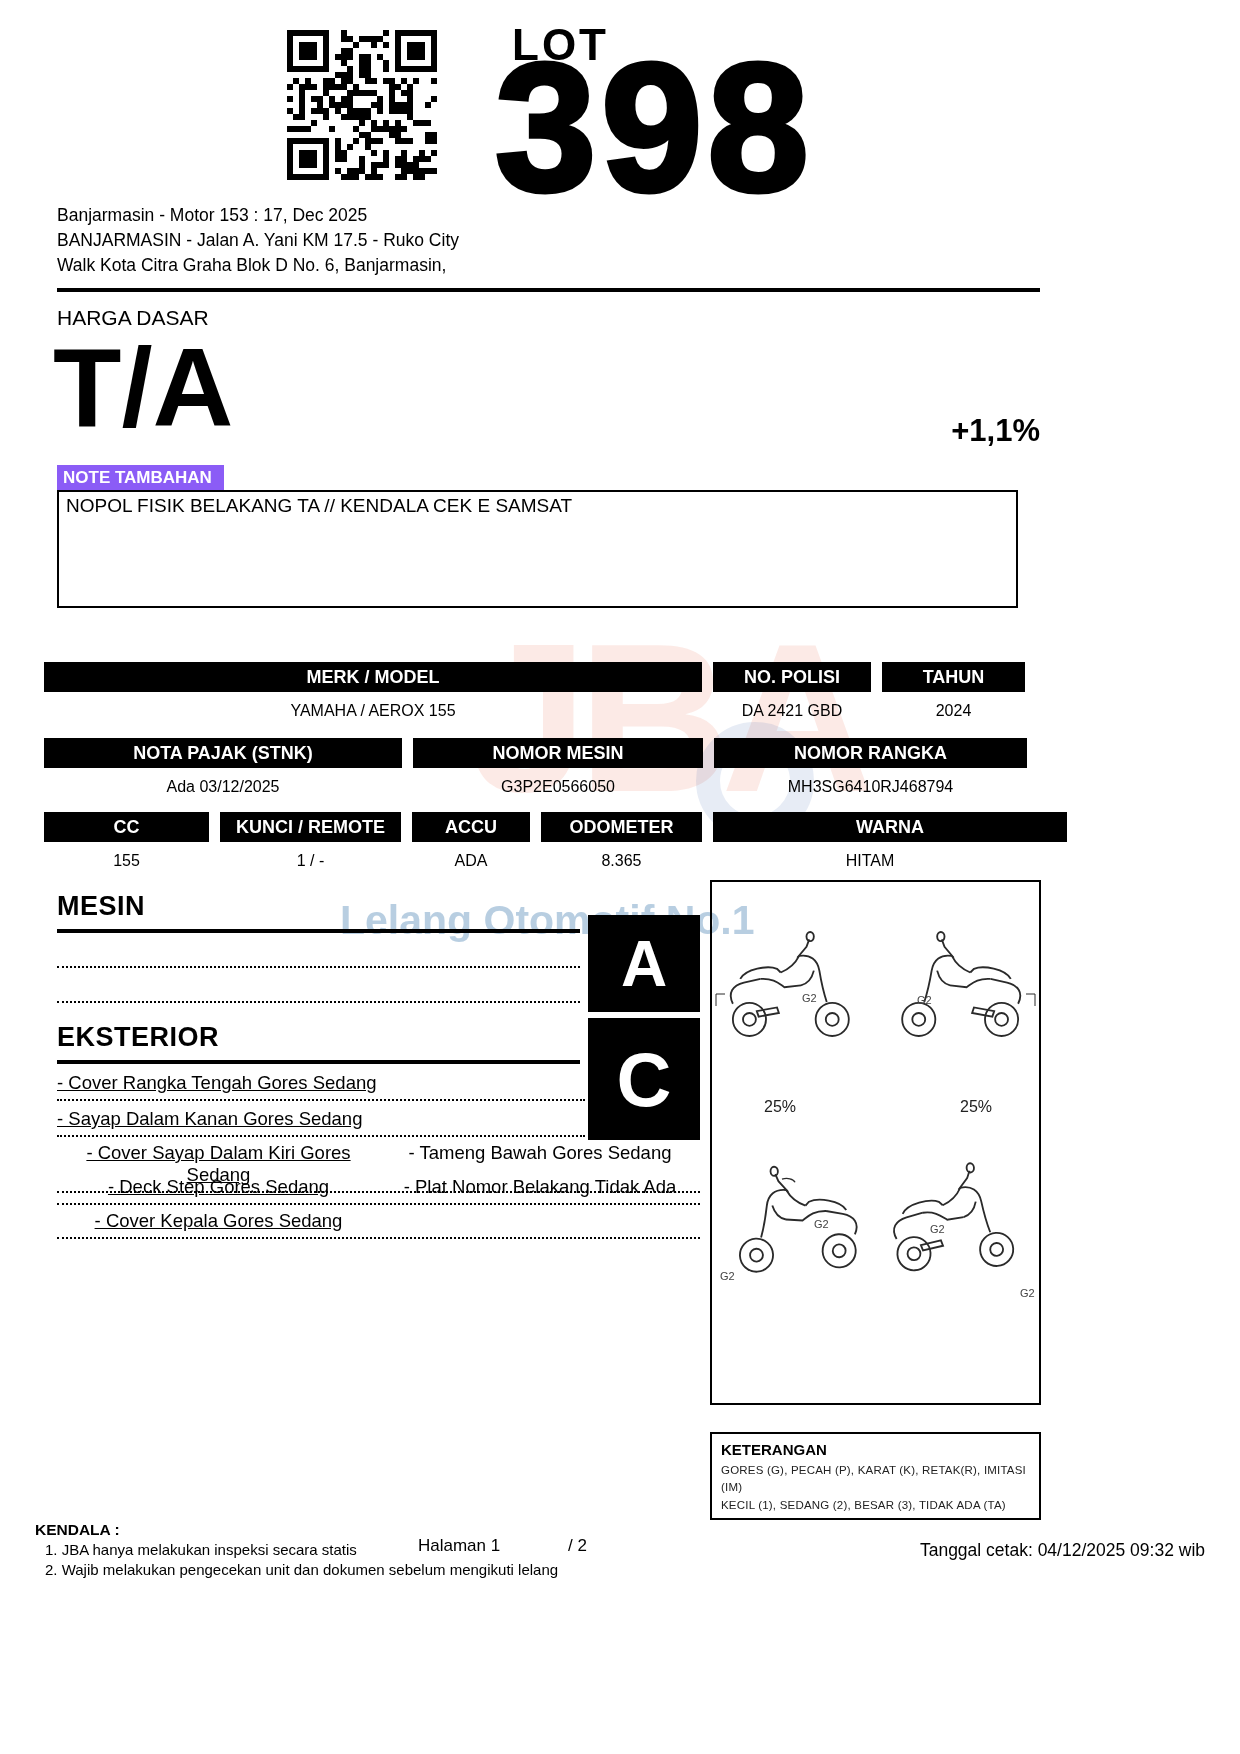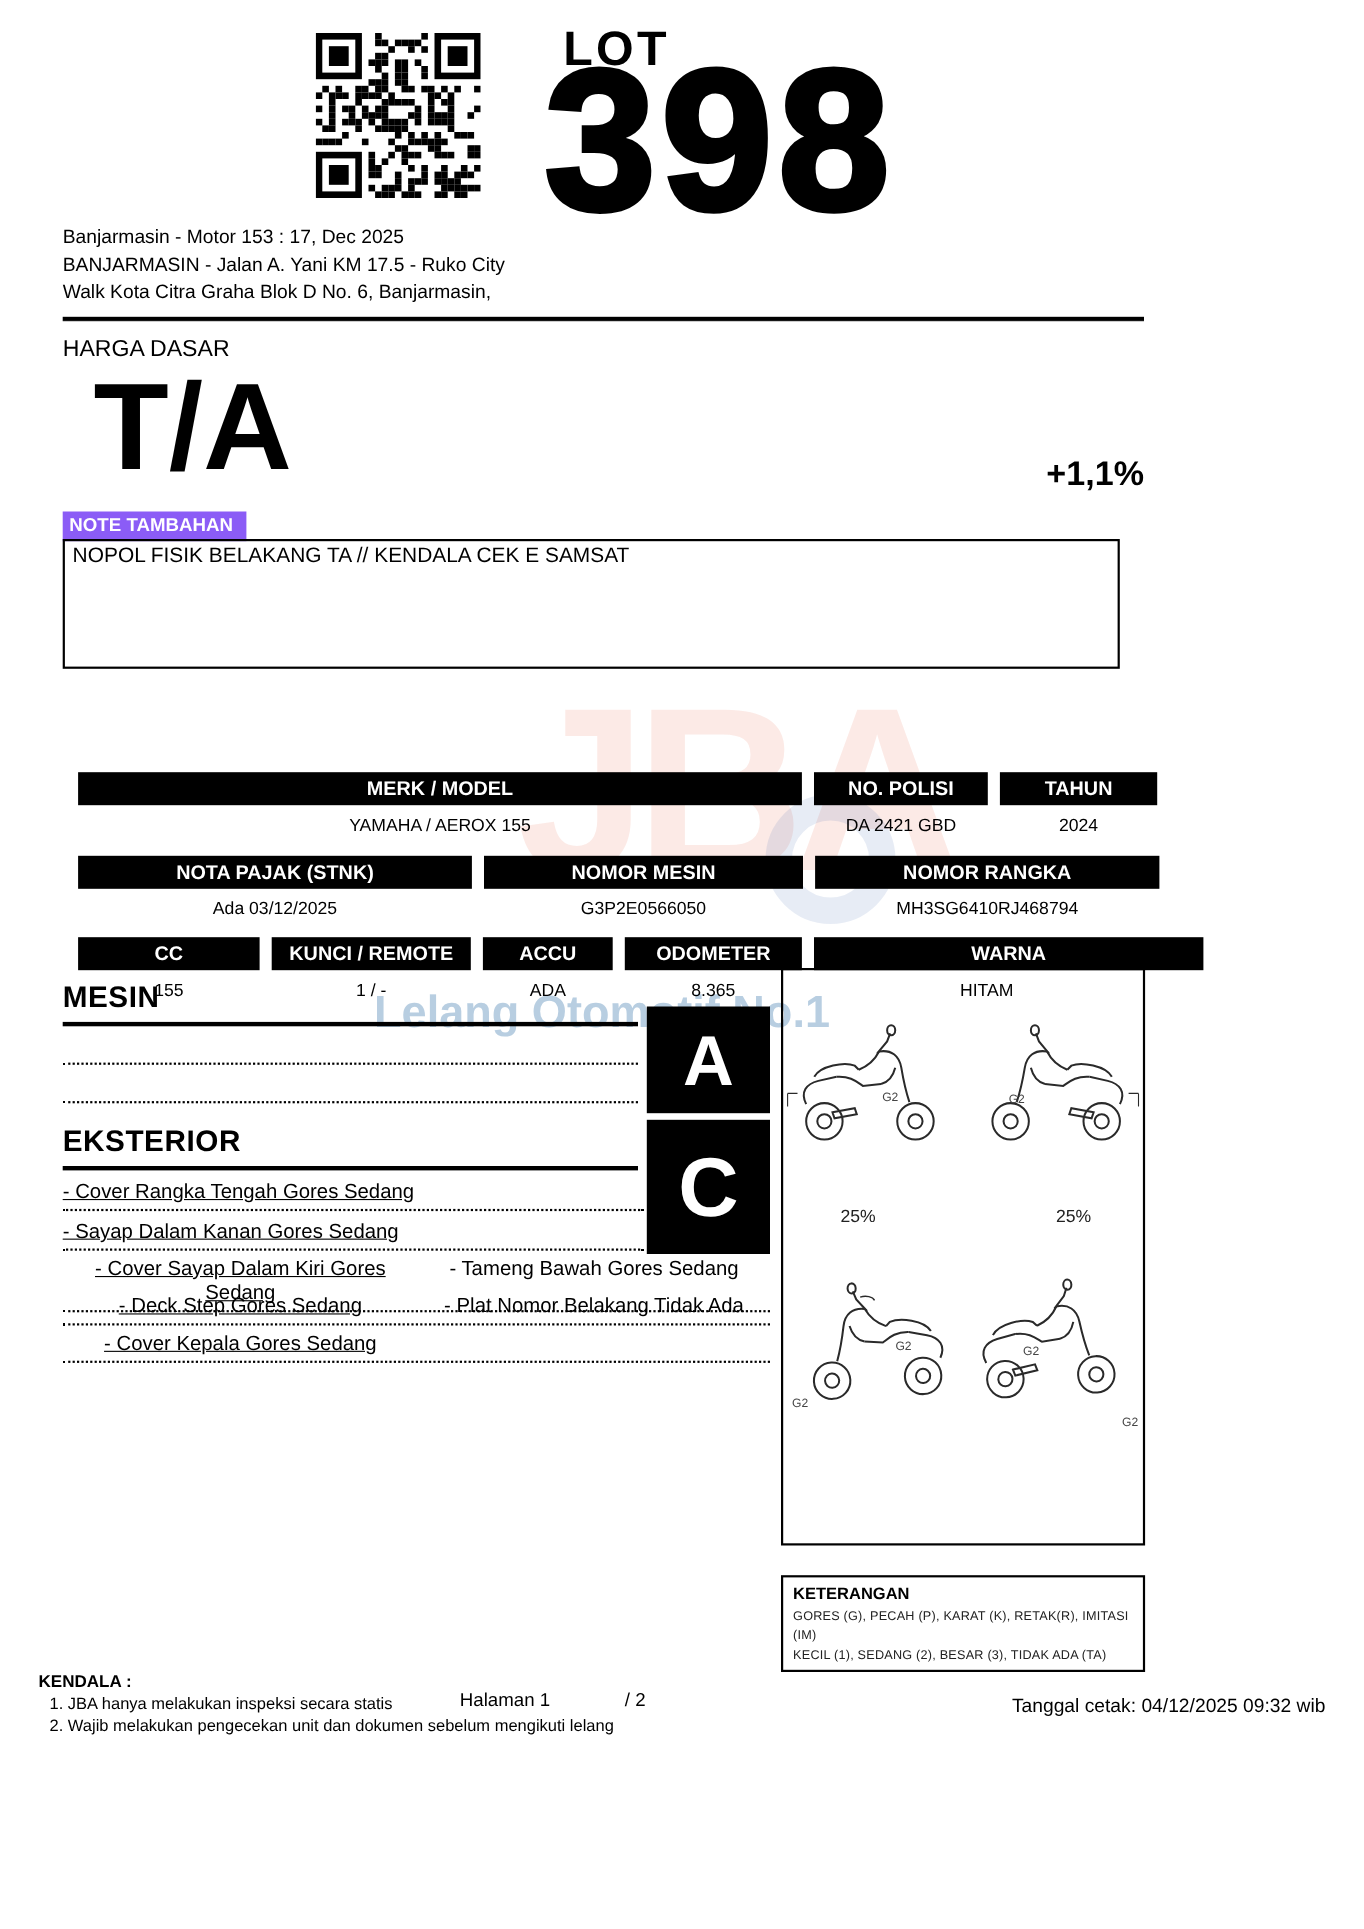--- a/index.html
+++ b/index.html
@@ -24,31 +24,31 @@
   .lot-label { left:512px; top:20px; font-size:44px; font-weight:bold; letter-spacing:3px; }
   .lot-number { left:495px; top:36px; font-size:182px; font-weight:bold; line-height:1;
     letter-spacing:5px; -webkit-text-stroke:5px #000; }
   .address { left:57px; top:203px; font-size:17.5px; line-height:1.42; }
 
   .sep { left:57px; top:288px; width:983px; height:4px;
     border-top:3px solid #000; border-bottom:1.5px solid #000; }
 
   
   .harga-label { left:57px; top:306px; font-size:21px; }
-  .harga-value { left:53px; top:332px; font-size:112px; font-weight:bold; line-height:1;margin-left:32px; }
+  .harga-value { left:53px; top:332px; font-size:112px; font-weight:bold; line-height:1; }
   .pct { right:200px; top:413px; font-size:31px; font-weight:bold; }
 
   
   .note-label { left:57px; top:465px; background:#8b5cf6; color:#fff;
     font-size:17px; font-weight:bold; padding:3px 12px 4px 6px; }
   .note-box { left:57px; top:490px; width:961px; height:118px;
     border:2px solid #000; font-size:19px; padding:3px 7px; }
 
   
-  .trow { left:71px; display:flex; gap:11px;margin-top:40px; }
+  .trow { left:44px; display:flex; gap:11px; }
   .th { background:#000; color:#fff; font-weight:bold; font-size:18px;
     display:flex; align-items:center; justify-content:center; height:30px; }
   .td { display:flex; align-items:center; justify-content:center;
     font-size:16px; height:34px; }
 
   
   .sec-title { font-size:27px; font-weight:bold; letter-spacing:0.5px; }
   .thick-line { height:4px; background:#000; }
   .dotline { border-top:2px dotted #000; }
 

